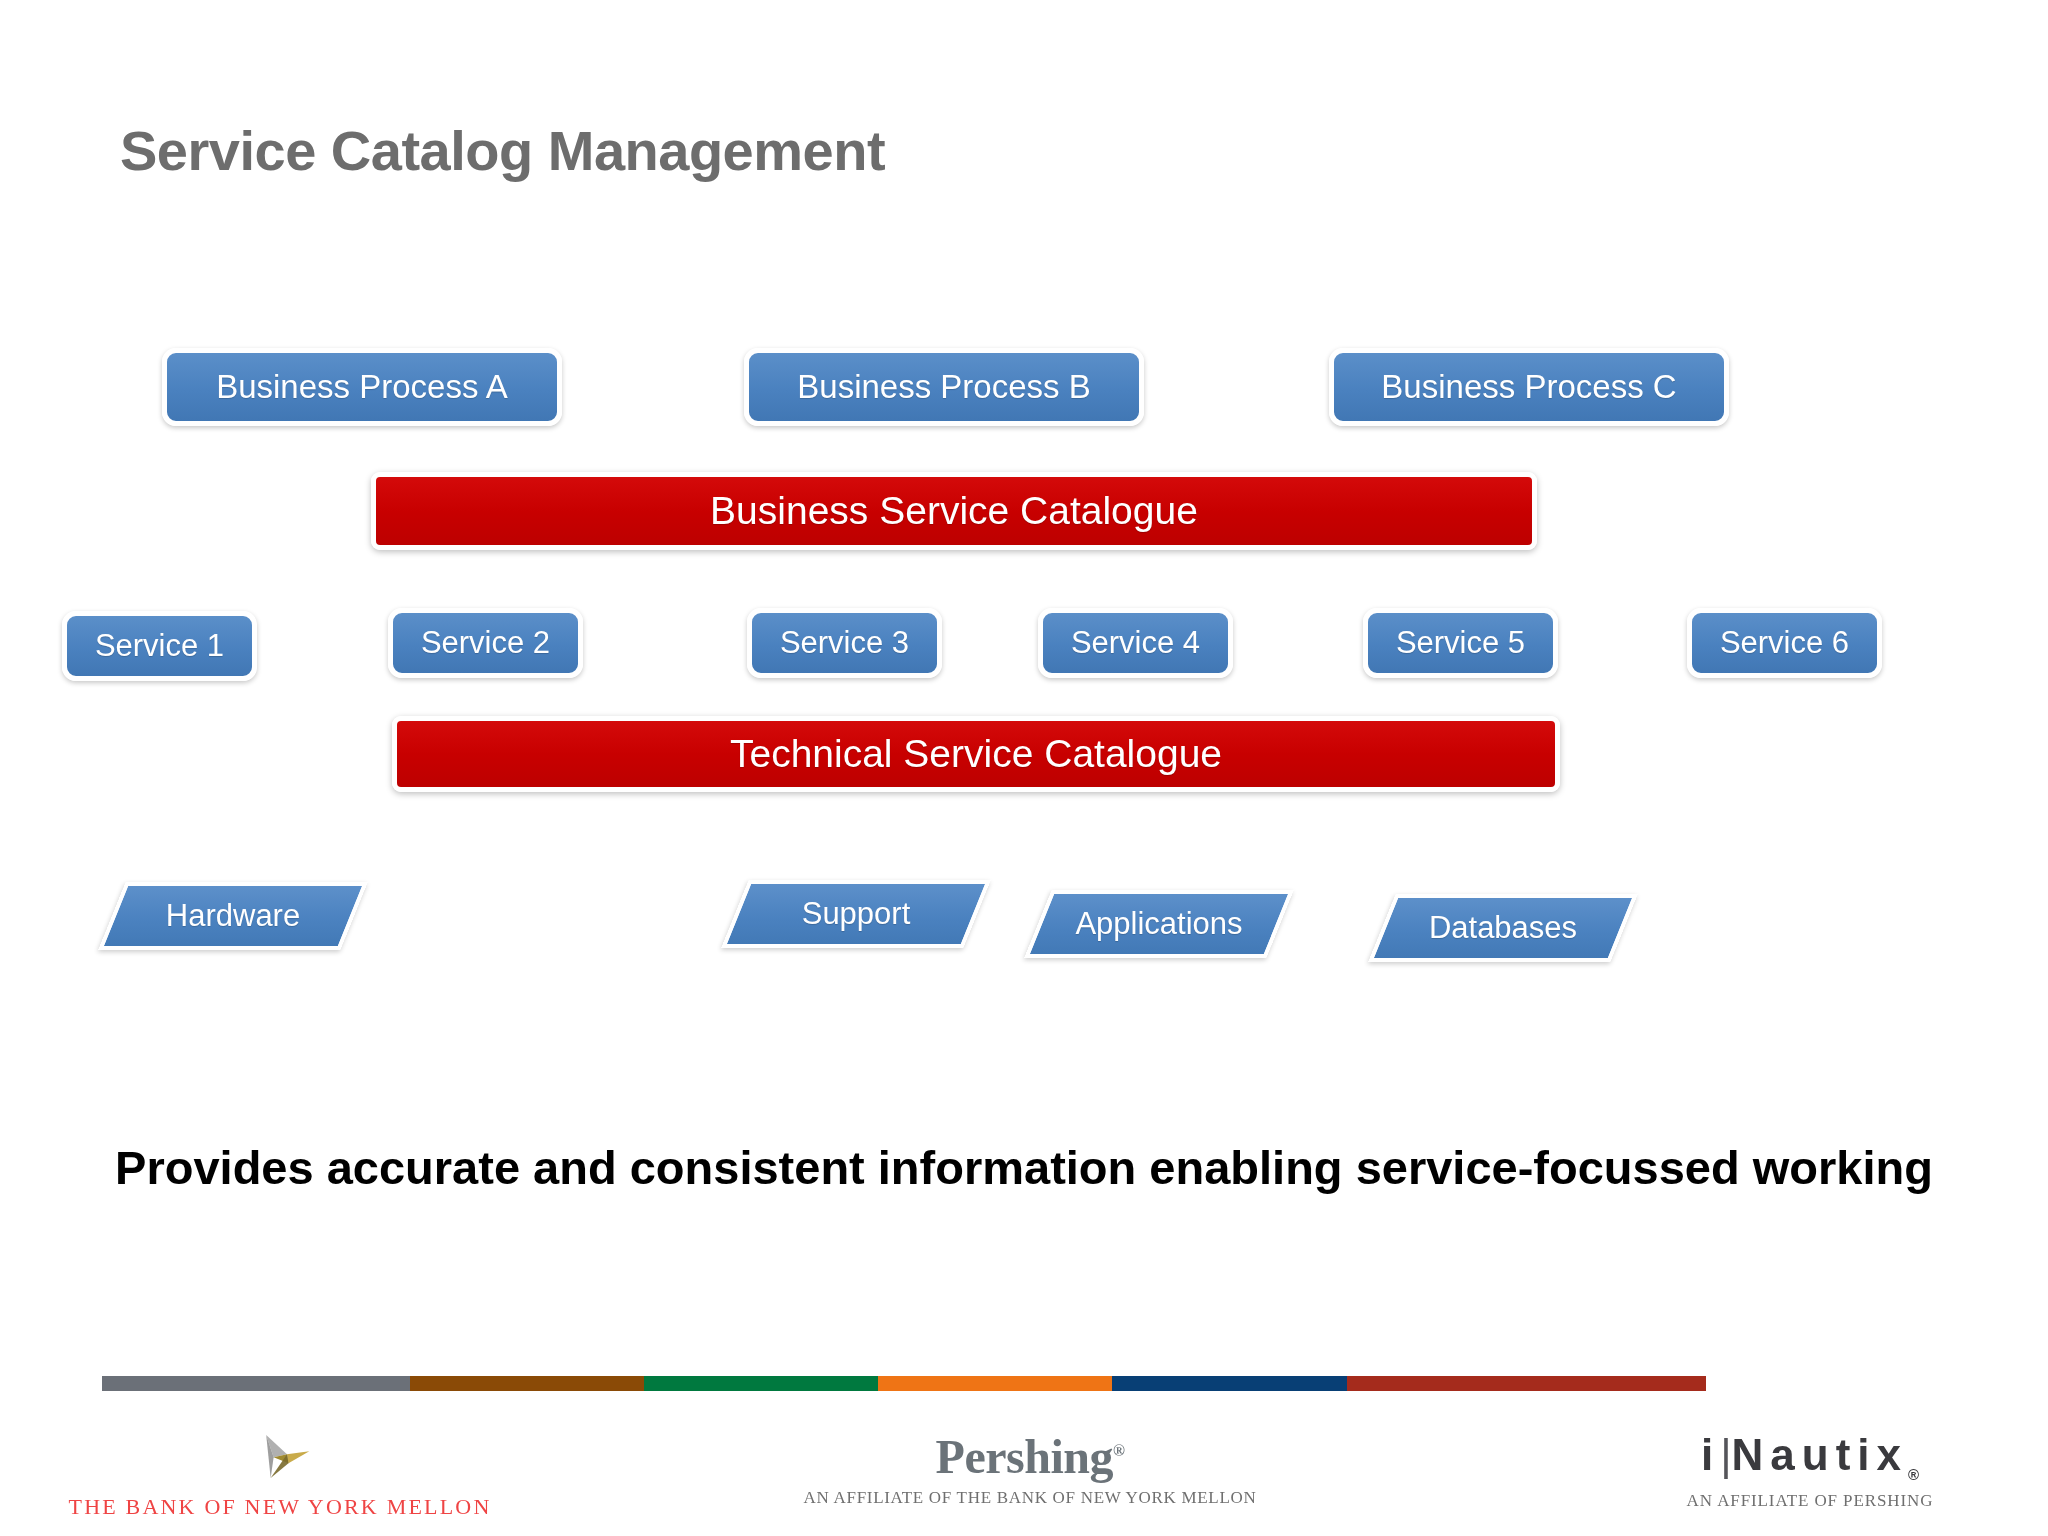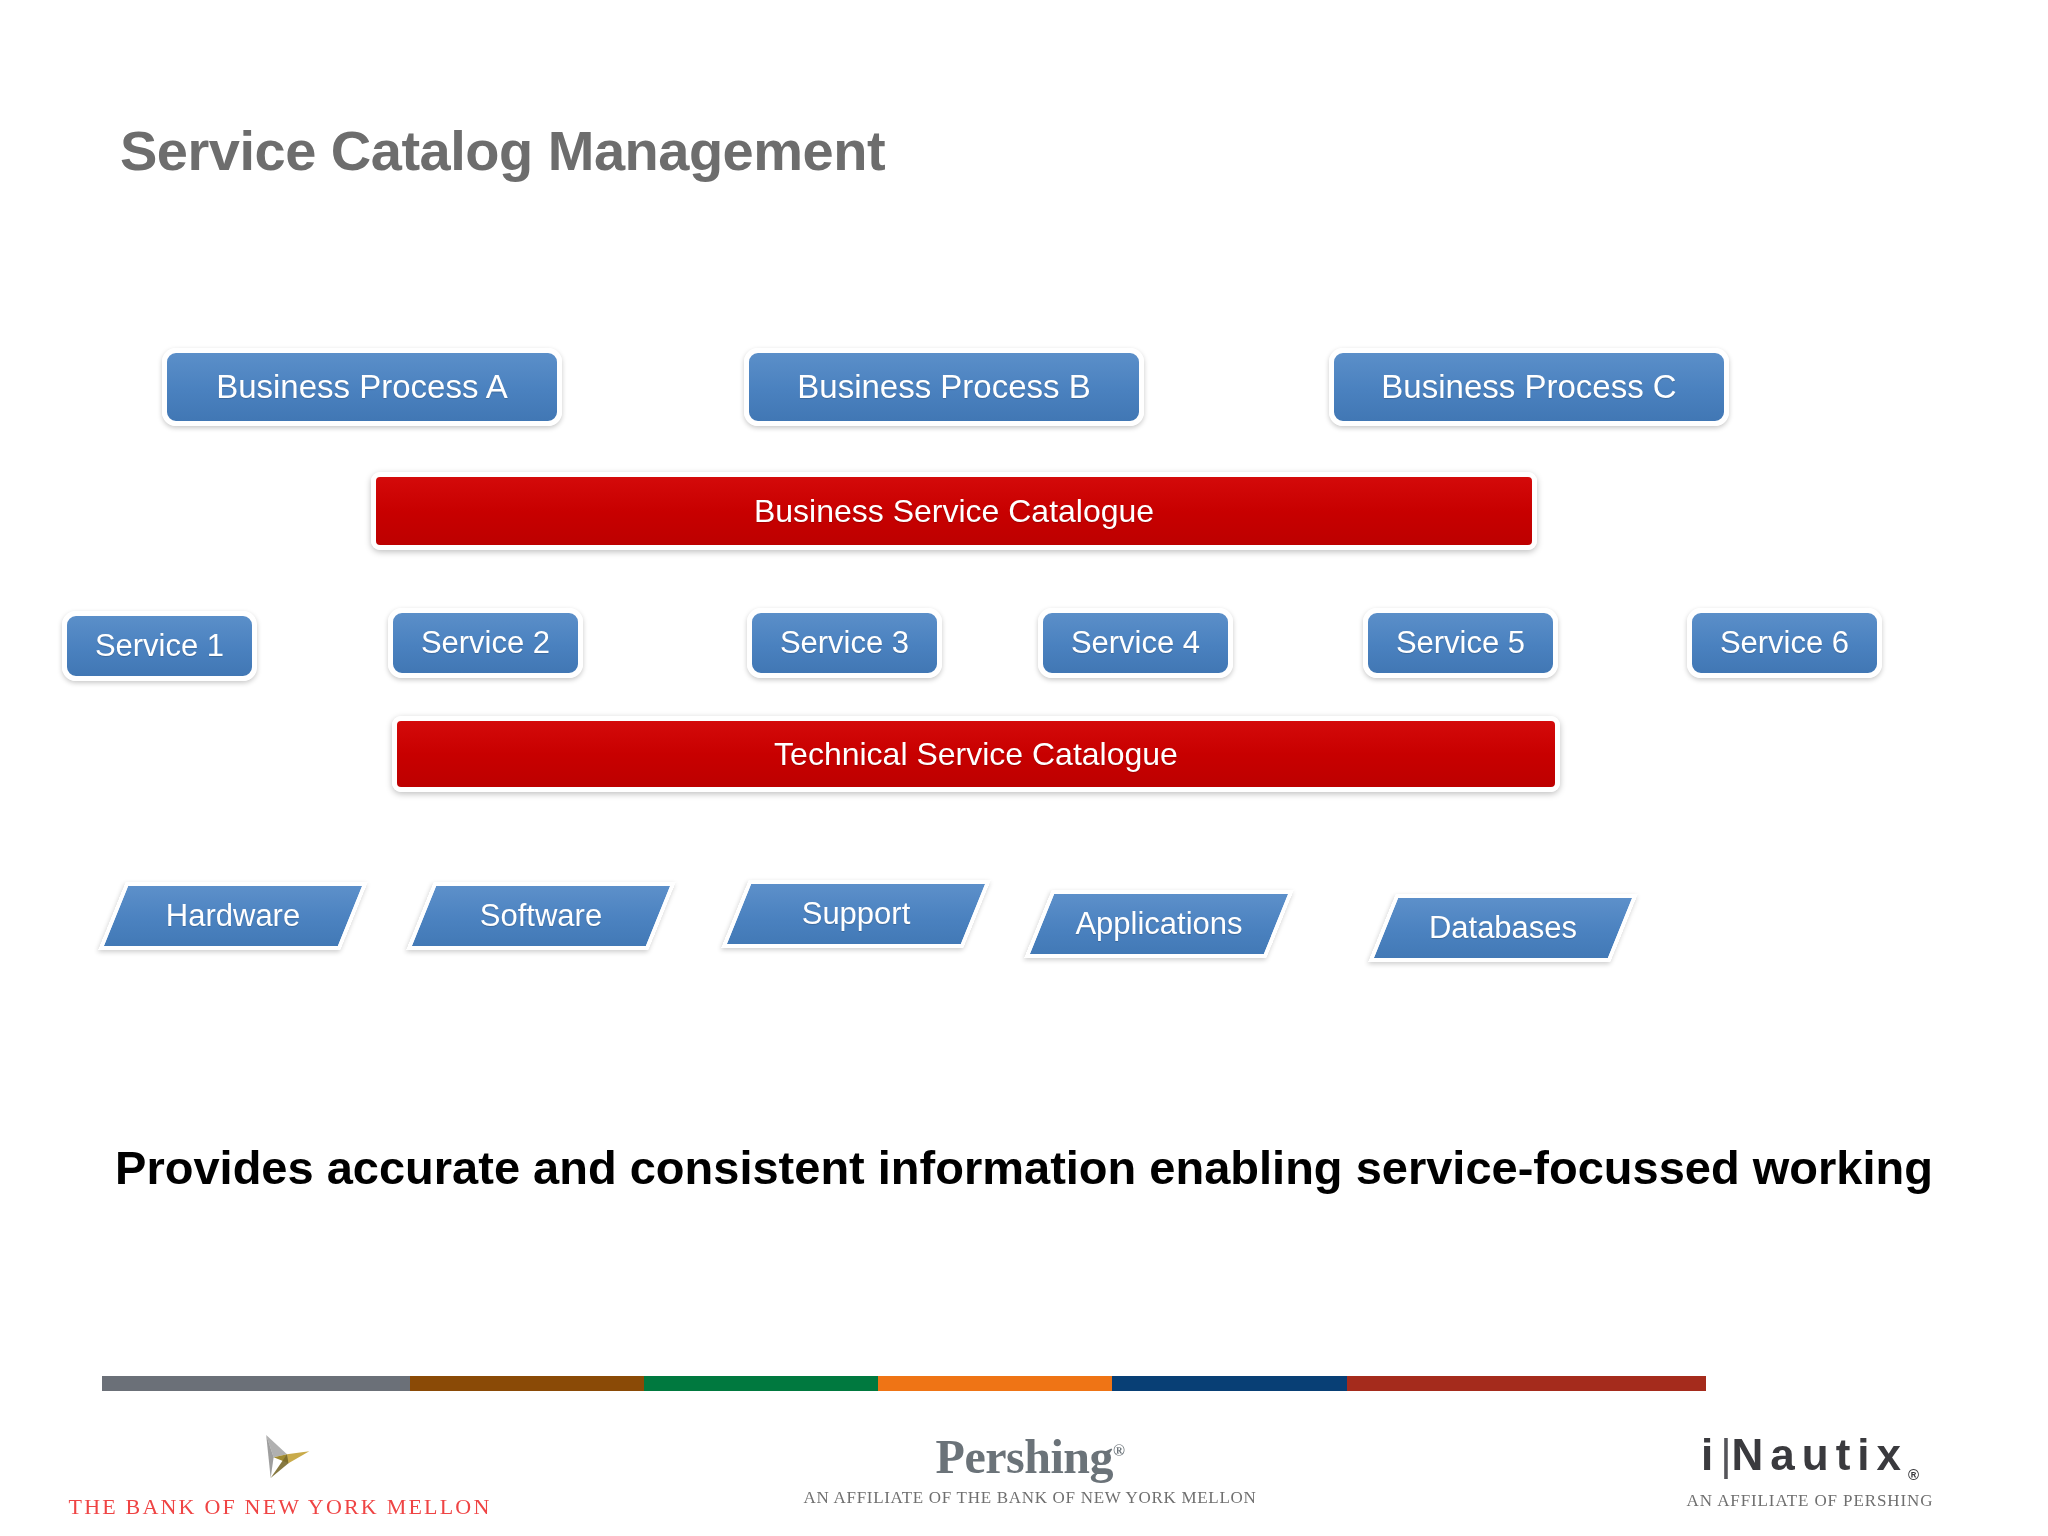--- a/index.html
+++ b/index.html
@@ -58,21 +58,21 @@
   .red-bar {
     position: absolute;
     background: linear-gradient(180deg, #d40a0a 0%, #c80000 50%, #bd0000 100%);
     border: 5px solid #ffffff;
     border-radius: 9px;
     box-shadow: 0 2px 6px rgba(0,0,0,0.25);
     display: flex;
     align-items: center;
     justify-content: center;
     color: #ffffff;
-    font-size: 32px;
+    font-size: 39px;
     white-space: nowrap;
     font-family: "Liberation Sans", sans-serif;
     text-shadow: 0 1px 1px rgba(0,0,0,0.2);
   }
 
   
   .para {
     position: absolute;
     height: 68px;
     display: flex;
@@ -222,24 +222,20 @@
     <span>Service 6</span>
   </div>
 
   <div class="red-bar" style="left:392px; top:716px; width:1168px; height:76px;">
     <span>Technical Service Catalogue</span>
   </div>
 
   <div class="para" style="left:112px;  top:882px; width:242px;">
     <div class="shape"></div>
     <span class="para-label">Hardware</span>
-  </div>
-  <div class="para" style="left:420px;  top:882px; width:242px;">
-    <div class="shape"></div>
-    <span class="para-label">Software</span>
   </div>
   <div class="para" style="left:1038px; top:890px; width:242px;">
     <div class="shape"></div>
     <span class="para-label">Applications</span>
   </div>
   <div class="para" style="left:735px;  top:880px; width:242px;">
     <div class="shape"></div>
     <span class="para-label">Support</span>
   </div>
   <div class="para" style="left:1382px; top:894px; width:242px;">

